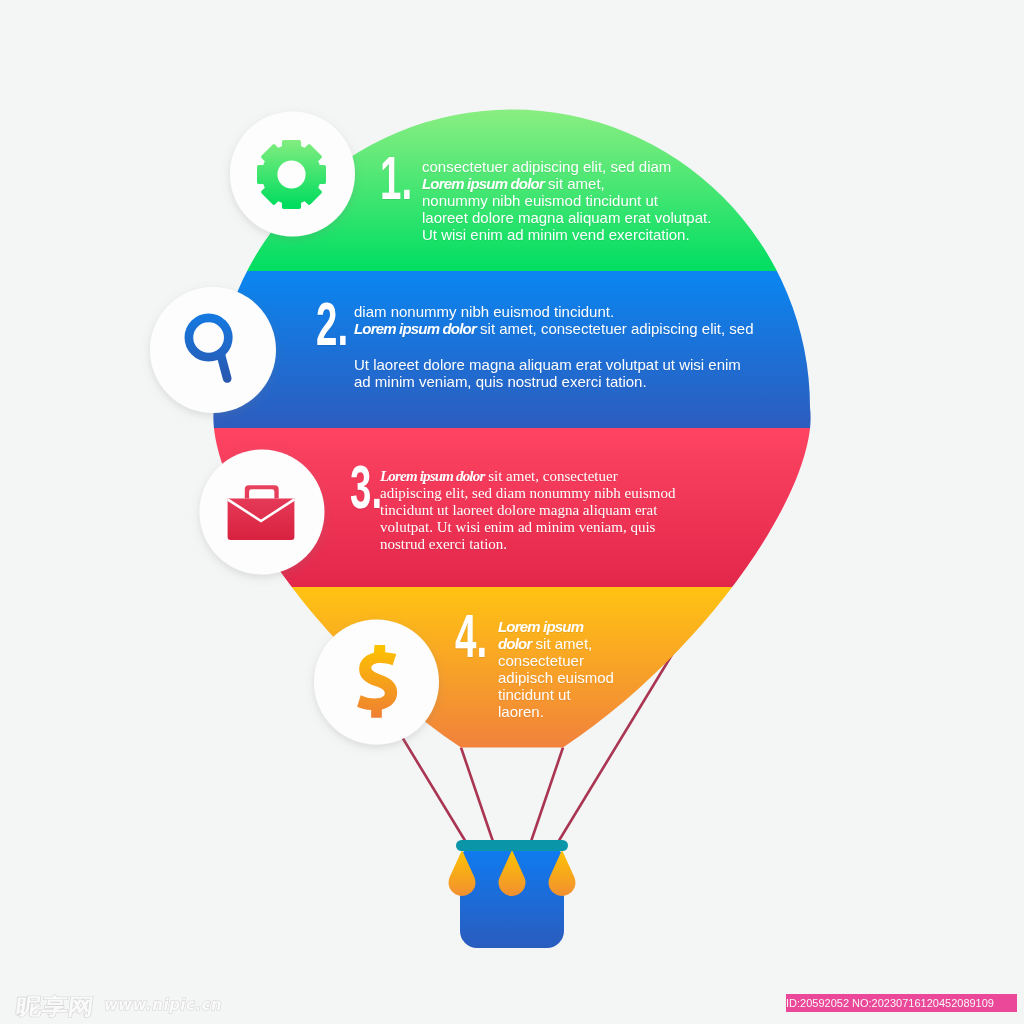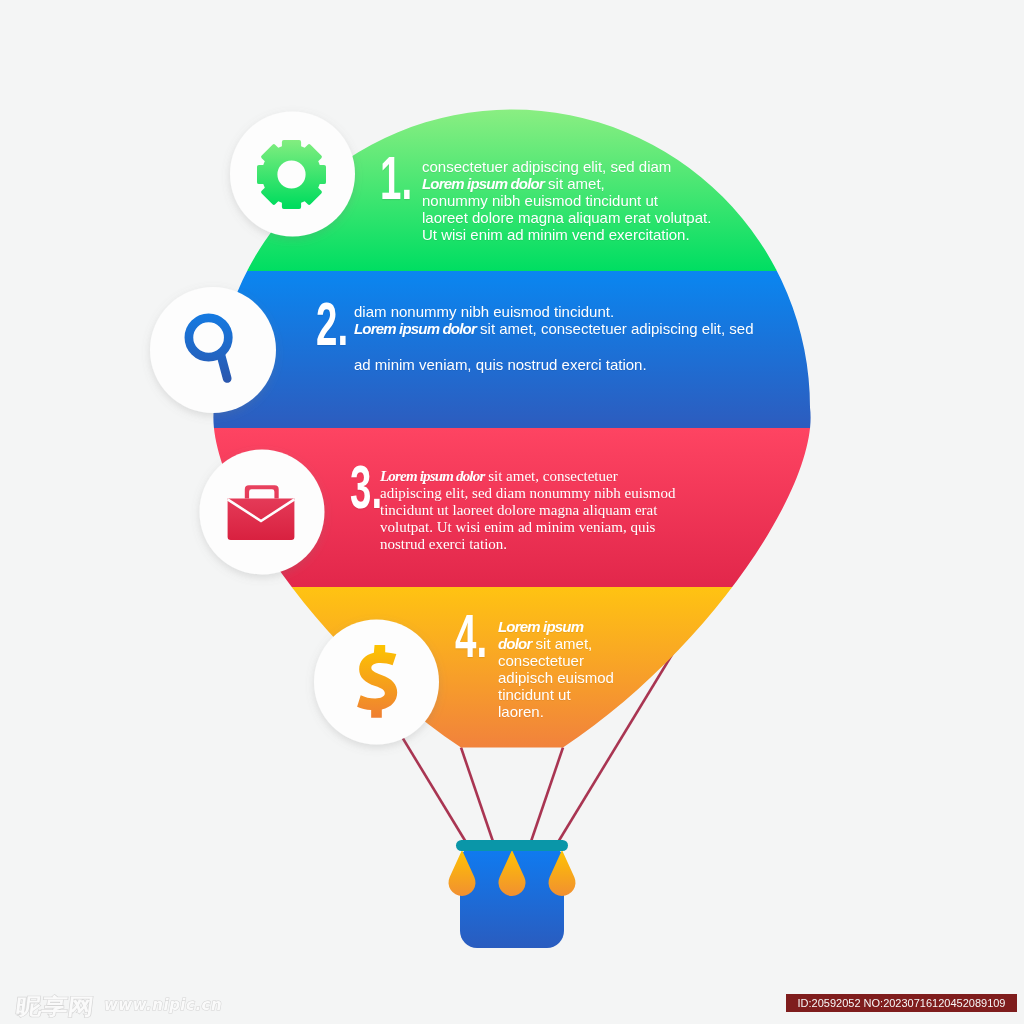--- a/index.html
+++ b/index.html
@@ -19,22 +19,22 @@
   
   #wm{position:absolute;left:16px;top:995px;display:flex;align-items:baseline;}
   #wm .cn{font-size:22px;font-weight:700;color:#fafafa;
           -webkit-text-stroke:1.15px #d4d4d4;paint-order:stroke fill;
           letter-spacing:0px;font-family:"DejaVu Sans",sans-serif;
           transform:skewX(-7deg) scale(1.18,1);transform-origin:0 50%;line-height:23px;}
   #wm .url{margin-left:22px;font-size:15px;position:relative;top:-4px;font-style:italic;font-weight:700;color:#fafafa;
            -webkit-text-stroke:1.1px #d4d4d4;paint-order:stroke fill;
            font-family:"DejaVu Sans",sans-serif;letter-spacing:.5px;}
   #idbox{position:absolute;left:786px;top:994px;width:231px;height:18px;
-         background:#7f1d1d;color:#f7f7f7;font-size:11px;line-height:18px;
-         text-align:center;white-space:nowrap;overflow:hidden;
+         background:#ec4899;color:#f7f7f7;font-size:11px;line-height:18px;
+         white-space:nowrap;overflow:hidden;
          font-family:"Liberation Sans",sans-serif;}
 </style>
 </head>
 <body>
 
 <div id="stage">
   <svg class="art" viewBox="0 0 1024 1024">
     <defs>
       <linearGradient id="gBalloon" x1="0" y1="109.5" x2="0" y2="747.5" gradientUnits="userSpaceOnUse">
         <stop offset="0.0000" stop-color="#8aee82"></stop>
@@ -133,20 +133,21 @@
     <div class="line">laoreet dolore magna aliquam erat volutpat.</div>
     <div class="line">Ut wisi enim ad minim vend exercitation.</div>
   </div>
 
   <div class="num" style="left:315.5px;top:302px;">2.</div>
   <div class="txt" style="left:354px;top:303px;">
     <div class="line">diam nonummy nibh euismod tincidunt.</div>
     <div class="line"><span class="lead">Lorem ipsum dolor</span><span> sit amet, consectetuer adipiscing elit, sed</span></div>
   </div>
   <div class="txt" style="left:354px;top:356px;">
+    <div class="line">Ut laoreet dolore magna aliquam erat volutpat ut wisi enim</div>
     <div class="line">ad minim veniam, quis nostrud exerci tation.</div>
   </div>
 
   <div class="num" style="left:349.5px;top:465px;">3.</div>
   <div class="txt" style="left:380px;top:468px;font-family:Liberation Serif, serif;">
     <div class="line"><span class="lead">Lorem ipsum dolor</span><span> sit amet, consectetuer</span></div>
     <div class="line">adipiscing elit, sed diam nonummy nibh euismod</div>
     <div class="line">tincidunt ut laoreet dolore magna aliquam erat</div>
     <div class="line">volutpat. Ut wisi enim ad minim veniam, quis</div>
     <div class="line">nostrud exerci tation.</div>

